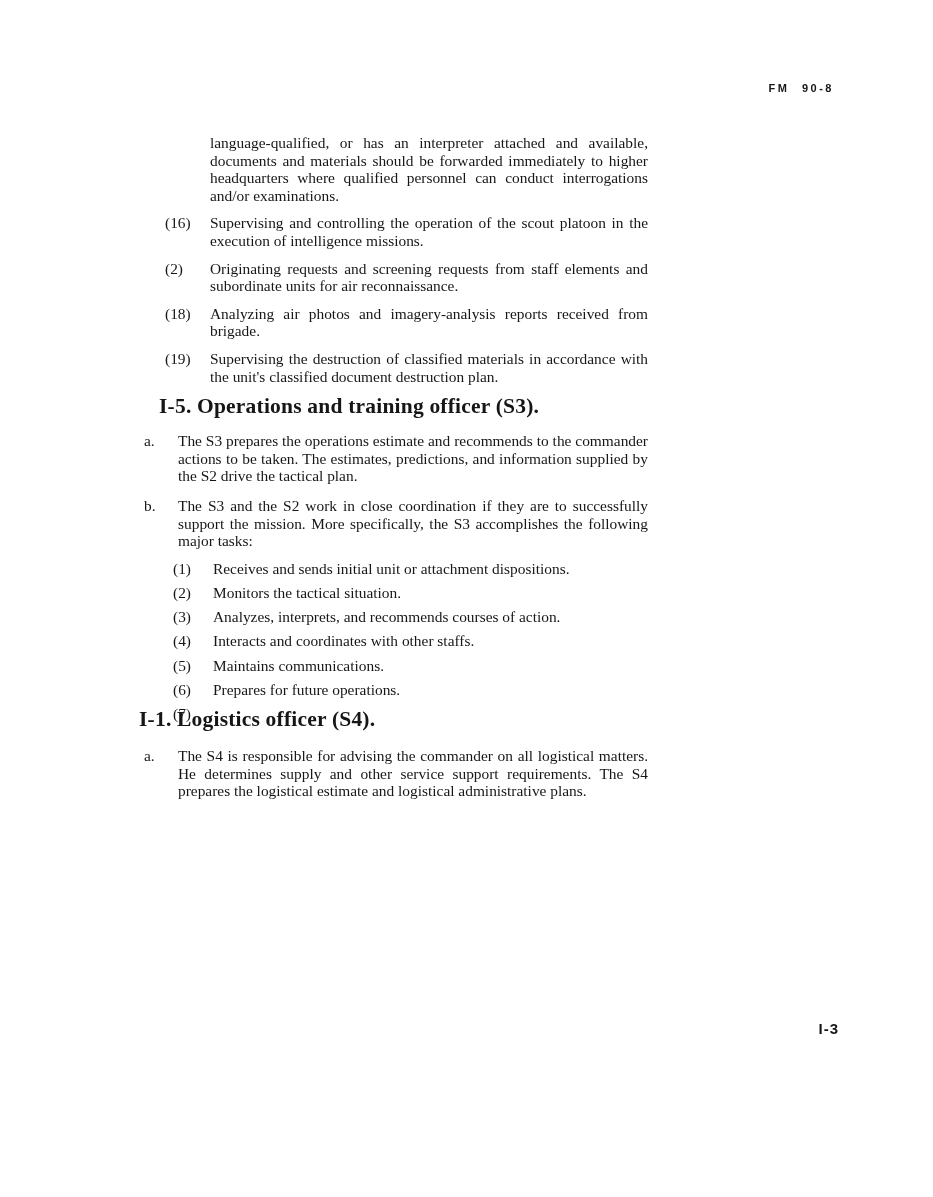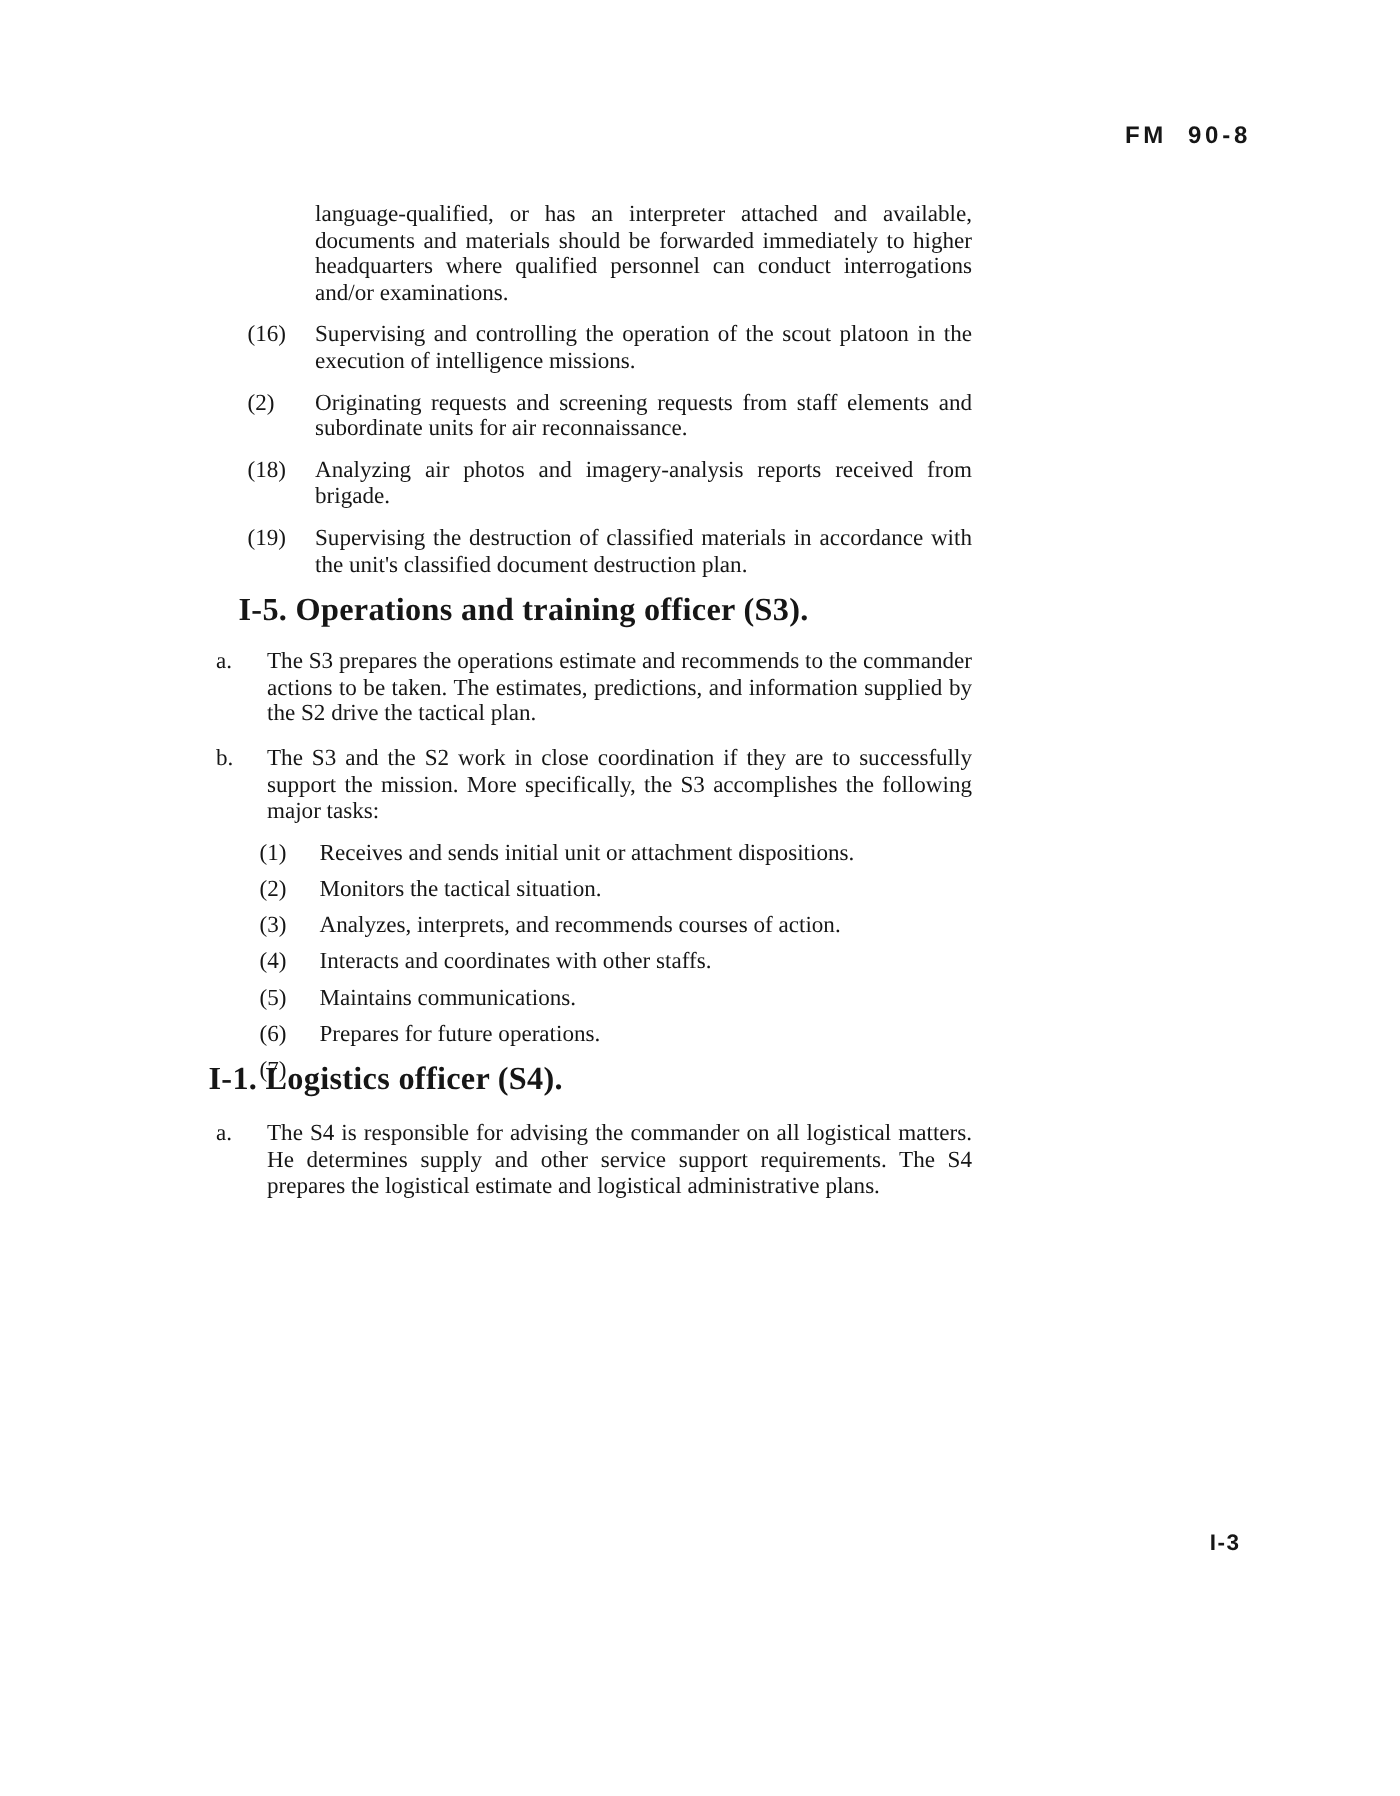--- a/index.html
+++ b/index.html
@@ -11,28 +11,28 @@
     font-family: "Liberation Serif", serif;
     color: #161616;
     overflow: hidden;
   }
   .doc-ref {
     position: absolute;
     top: 82px;
     right: 99px;
     font-family: "Liberation Sans", sans-serif;
     font-weight: bold;
-    font-size: 16px;
+    font-size: 11px;
     letter-spacing: 2.5px;
     word-spacing: 7px;
   }
   .page-num {
     position: absolute;
     top: 1020px;
-    right: 106px;
+    right: 94px;
     font-family: "Liberation Sans", sans-serif;
     font-weight: bold;
     font-size: 15px;
     letter-spacing: 1px;
   }
   .content {
     position: absolute;
     left: 137px;
     top: 134px;
     width: 515px;

